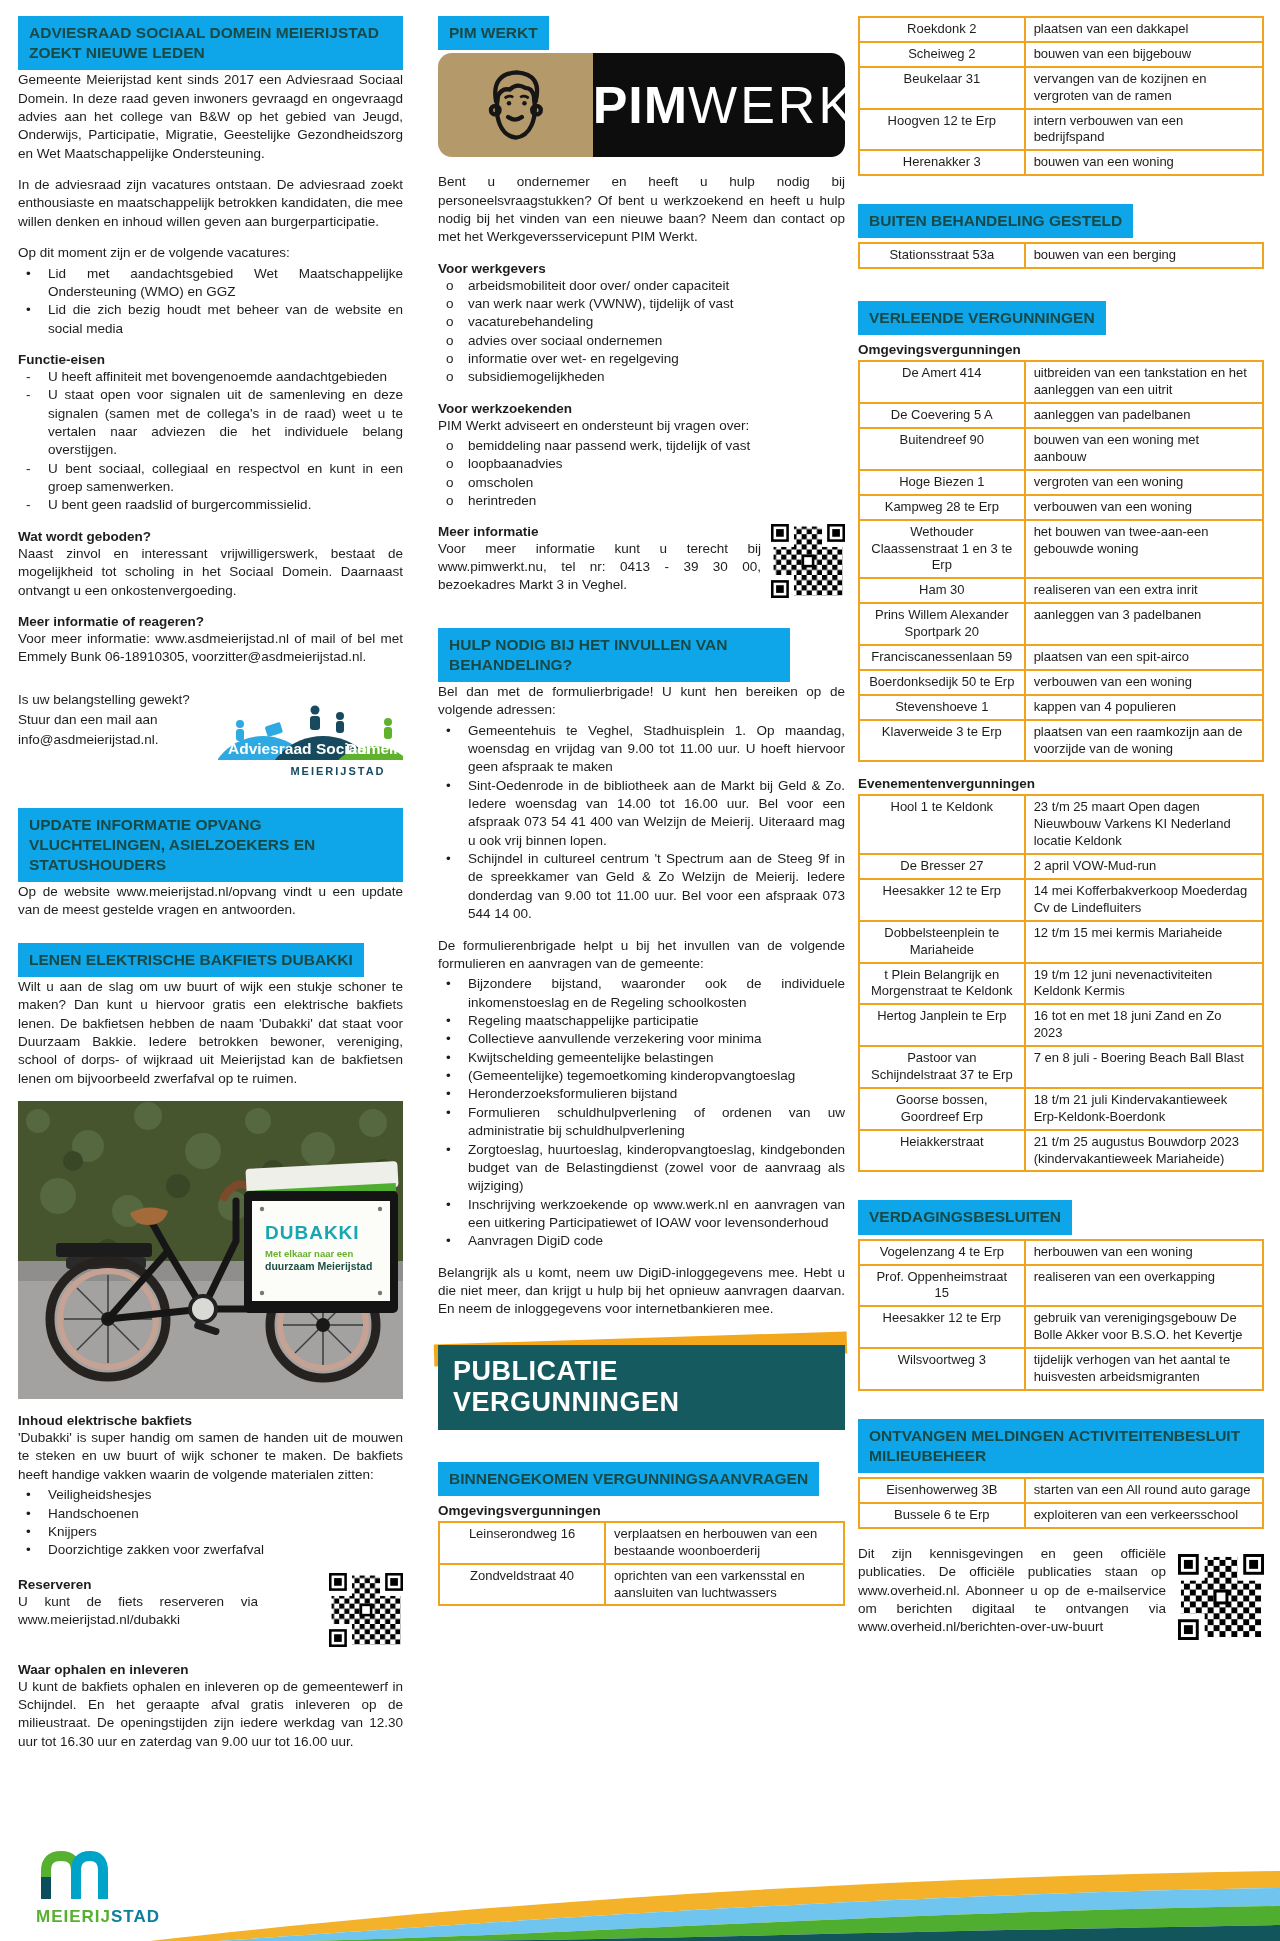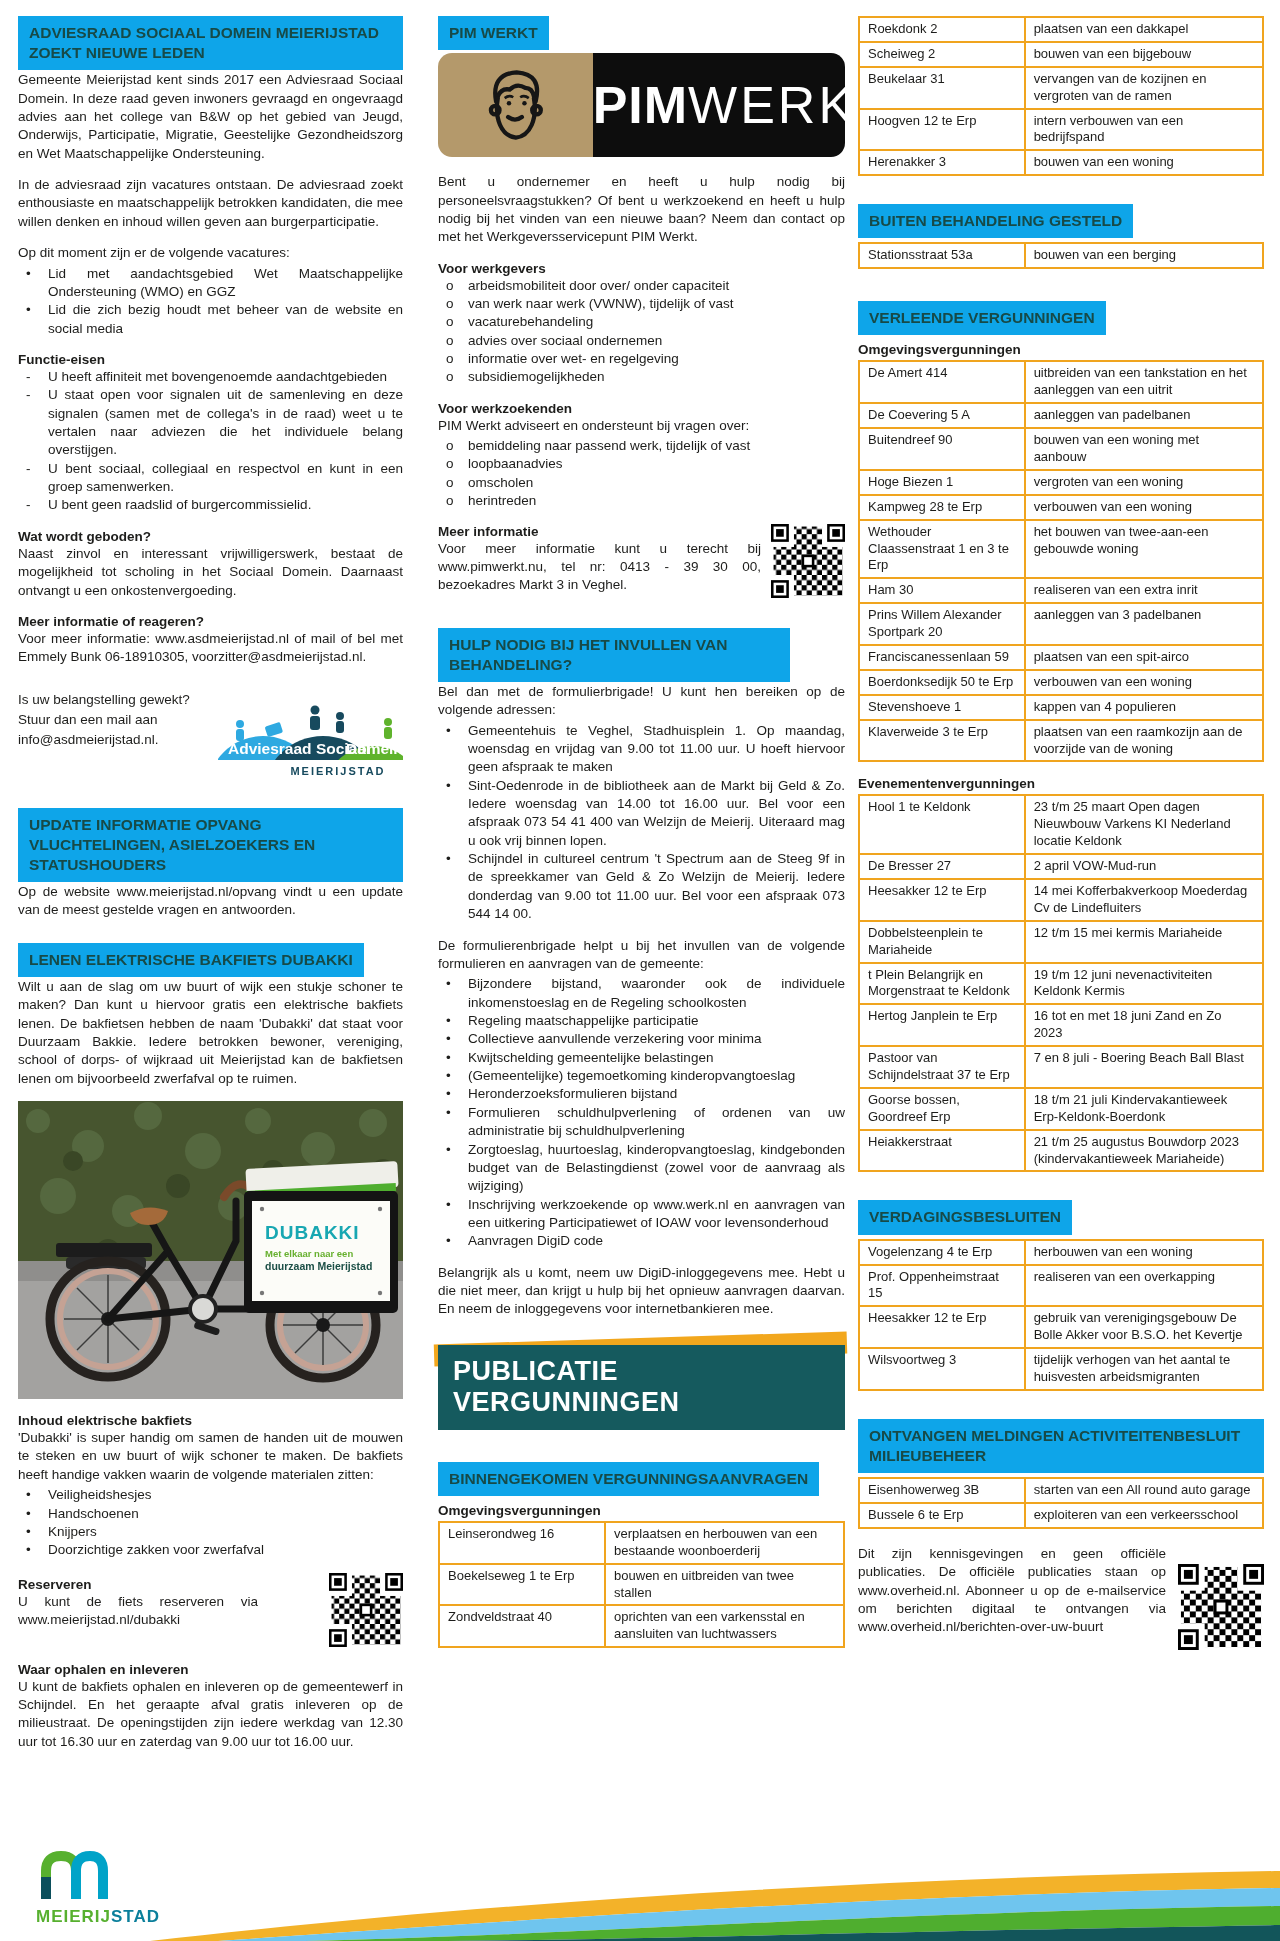--- a/index.html
+++ b/index.html
@@ -17,21 +17,21 @@
   p{font-size:13.5px;line-height:1.36;margin:0 0 13px;text-align:justify;}
   p.tight{margin-bottom:2px;}
   ul{list-style:none;margin:0 0 13px;padding:0 0 0 30px;font-size:13.5px;line-height:1.36;}
   ul li{position:relative;text-align:justify;}
   ul.dots li::before{content:"\2022";position:absolute;left:-22px;}
   ul.dash li::before{content:"-";position:absolute;left:-22px;}
   ul.olist li::before{content:"o";position:absolute;left:-22px;}
 
   .permit-table{border-collapse:collapse;width:100%;margin:3px 0 14px;font-size:13px;}
   .permit-table td{border:2px solid #f0a41e;padding:3px 8px;vertical-align:top;line-height:1.3;background:#fff;}
-  .permit-table td:first-child{width:41%;}
+  .permit-table td:first-child{width:41%;text-align:center;}
   .table-label{font-weight:bold;font-size:13.5px;margin:6px 0 2px;}
 
   .row-flex{display:flex;gap:10px;align-items:flex-start;margin-bottom:10px;}
   .interesse{font-size:13.5px;line-height:1.5;flex:1;padding-top:10px;}
   .asd-logo{width:185px;height:108px;flex:0 0 auto;}
 
   .pim-logo{display:flex;height:104px;border-radius:14px;overflow:hidden;margin:2px 0 16px;}
   .pim-face{flex:0 0 38%;background:#b4996b;display:flex;align-items:center;justify-content:center;}
   .pim-textside{flex:1;background:#0d0d0d;display:flex;align-items:center;justify-content:center;}
   .pim-bold{color:#fff;font-weight:bold;font-size:52px;letter-spacing:1px;}
@@ -40,21 +40,21 @@
   .photo{position:relative;width:100%;height:298px;margin:2px 0 12px;overflow:hidden;}
 
   .qr{width:74px;height:74px;flex:0 0 auto;}
   .qr-big{width:86px;height:86px;}
 
   .pub-banner{position:relative;margin:26px 0 22px;}
   .pub-ribbon{position:absolute;left:-4px;right:-2px;top:-7px;height:22px;background:#f2a71d;transform:rotate(-1.8deg);}
   .pub-teal{position:relative;background:#155a5e;color:#ffffff;font-weight:bold;font-size:27px;
       letter-spacing:0.5px;padding:11px 15px 12px;}
 
-  .disclaimer-row{display:flex;gap:12px;align-items:flex-end;margin-top:16px;}
+  .disclaimer-row{display:flex;gap:12px;align-items:center;margin-top:16px;}
   .disclaimer-row p{flex:1;}
 
   .footer-logo{position:absolute;left:36px;top:1843px;}
   .logo-word{font-weight:bold;font-size:17px;letter-spacing:1px;margin-top:2px;}
   .logo-word .green{color:#57b02f;}
   .logo-word .blue{color:#0b7f9b;}
   .footer-wave{position:absolute;left:0;bottom:0;width:1280px;height:96px;display:block;}
 
   svg text{font-family:"Liberation Sans",sans-serif;}
 </style>
@@ -339,24 +339,20 @@
 
     <div class="section-header">BINNENGEKOMEN VERGUNNINGSAANVRAGEN</div>
     <div class="table-label">Omgevingsvergunningen</div>
     <table class="permit-table">
       <tbody>
           <tr>
             <td>Leinserondweg 16</td>
             <td>verplaatsen en herbouwen van een bestaande woonboerderij</td>
           </tr>
           <tr>
-            <td>Boekelseweg 1 te Erp</td>
-            <td>bouwen en uitbreiden van twee stallen</td>
-          </tr>
-          <tr>
             <td>Zondveldstraat 40</td>
             <td>oprichten van een varkensstal en aansluiten van luchtwassers</td>
           </tr>
         </tbody>
     </table>
   </div>
 
   <div class="col col-right">
     <table class="permit-table" style="margin-top:0">
       <tbody>

